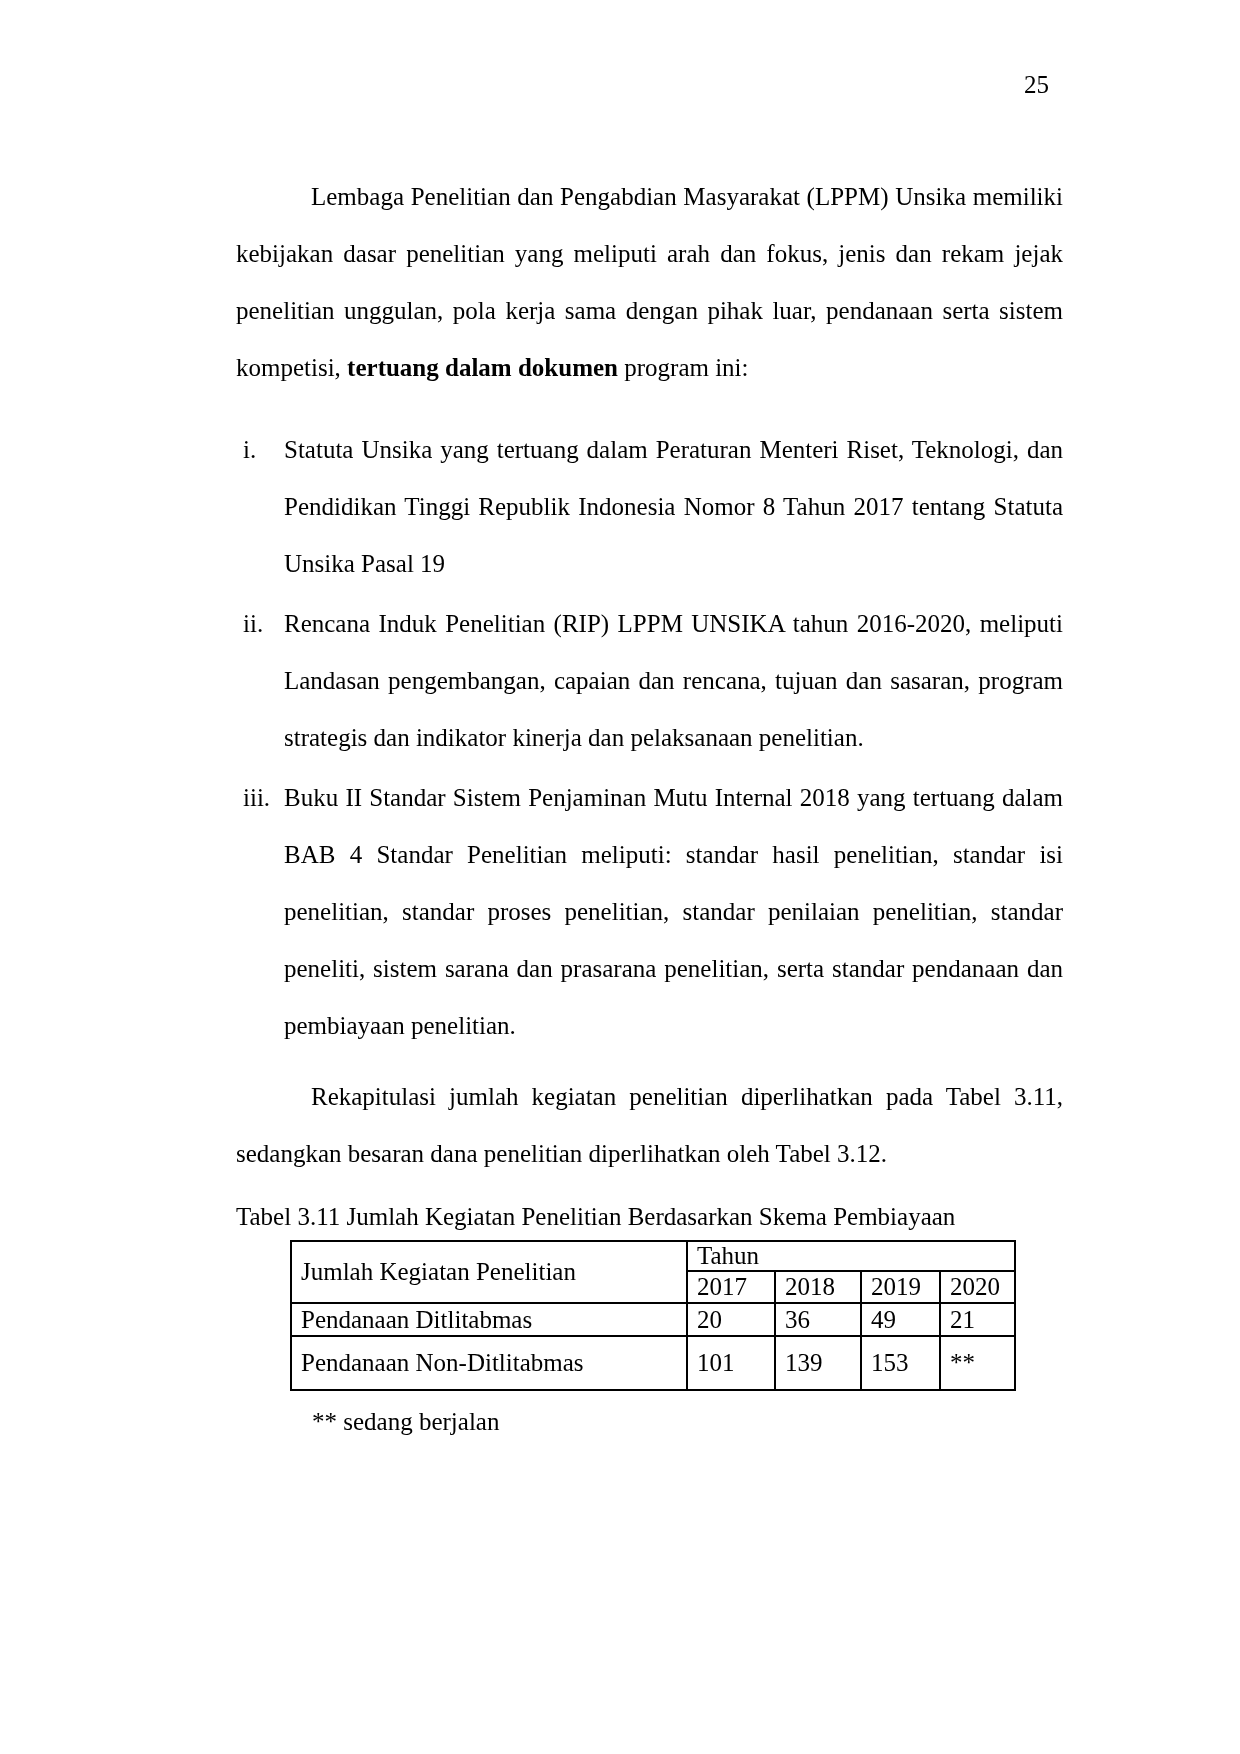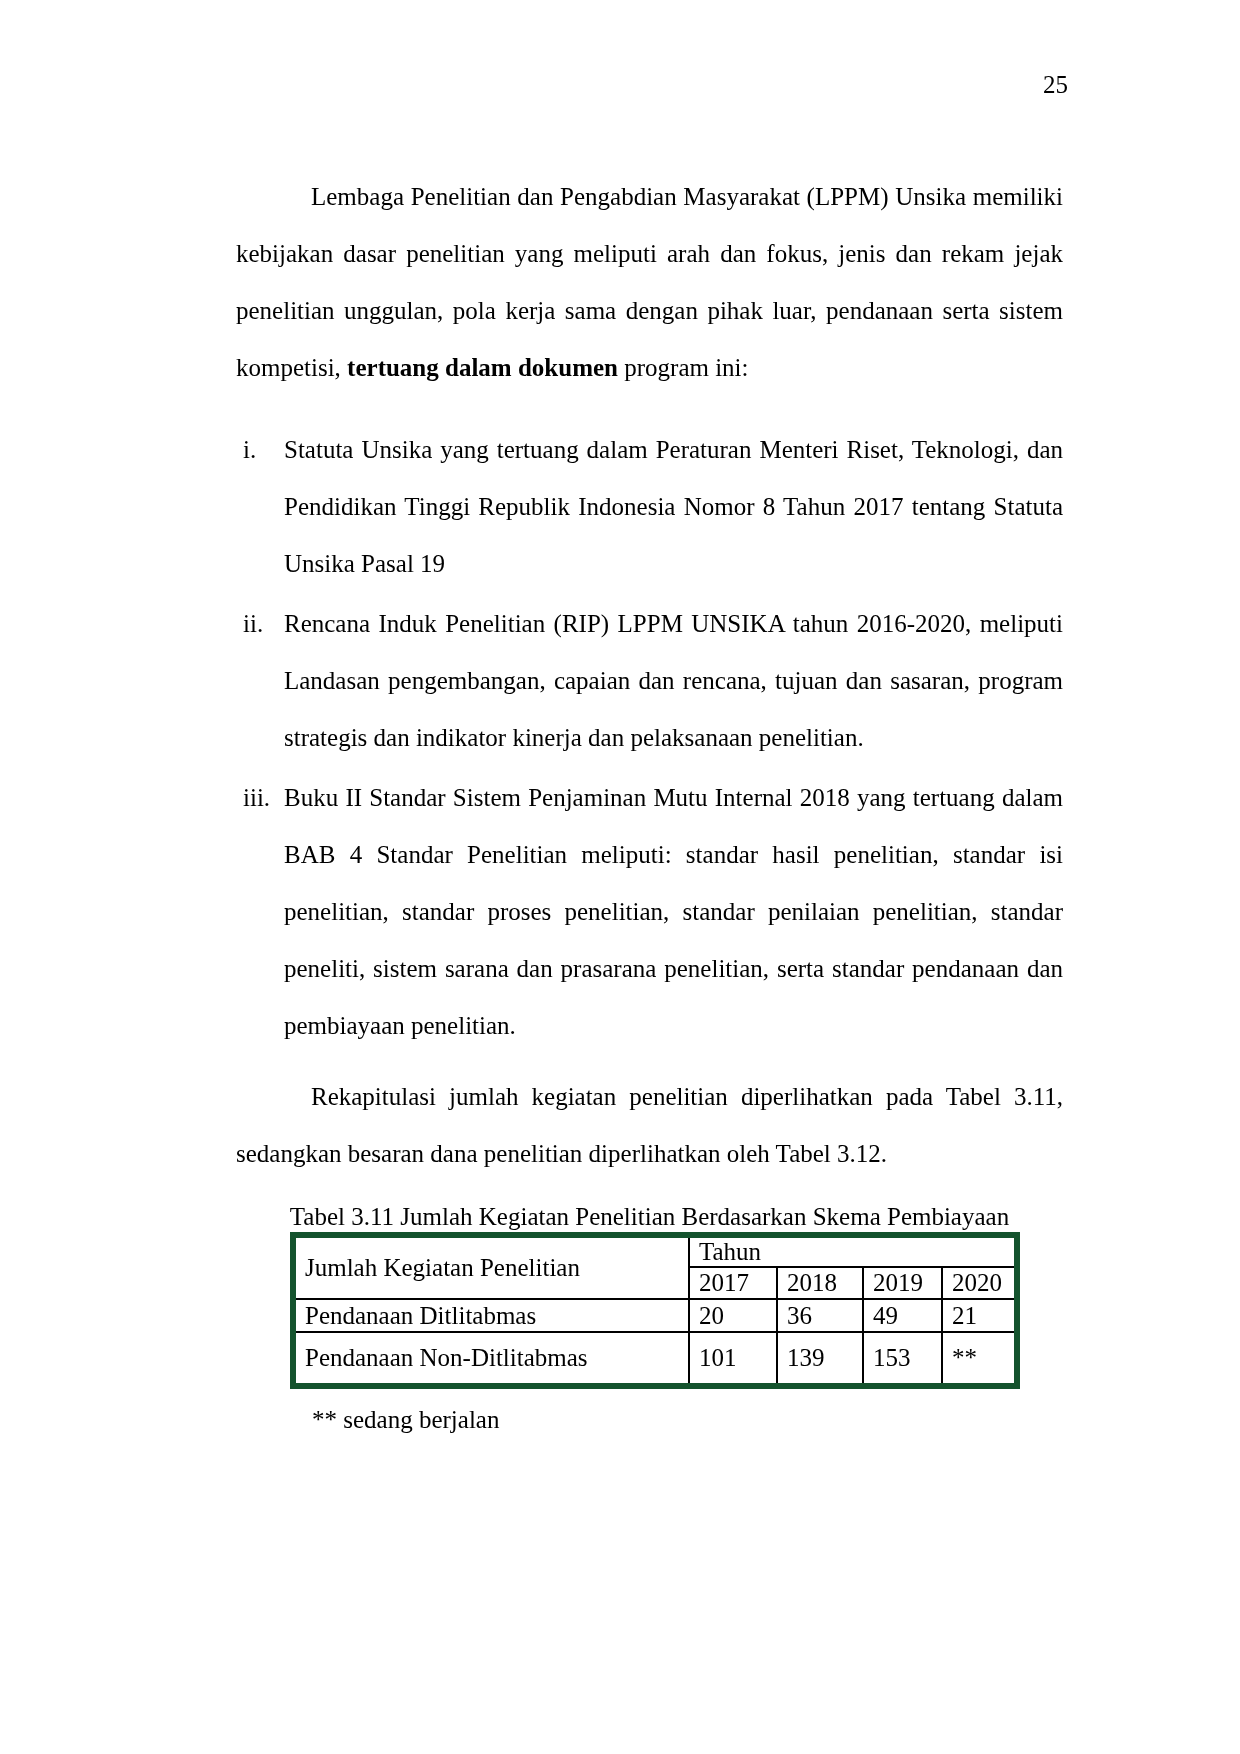--- a/index.html
+++ b/index.html
@@ -11,21 +11,21 @@
     background:#ffffff;
     color:#000000;
     font-family:"Liberation Serif", "DejaVu Serif", serif;
     font-size:25px;
     overflow:hidden;
     padding:0 177px 0 236px;
   }
   .pageno {
     position:absolute;
     top:70px;
-    right:172px;
+    right:191px;
     font-size:25px;
     line-height:30px;
   }
   .ln {
     height:57px;
     line-height:57px;
     text-align:justify;
     white-space:normal;
   }
   .ln.j  { text-align-last:justify; }
@@ -40,29 +40,28 @@
     top:0;
     width:40px;
     line-height:57px;
     text-align:left;
   }
   .bold { font-weight:bold; }
   .p2 { margin-top:14px; }
   .caption {
     margin-top:20px;
     line-height:30px;
-    text-align:center;
   }
   table.datatable {
-    margin-top:0;
+    margin-top:8px;
     margin-left:54px;
     border-collapse:collapse;
     table-layout:fixed;
     width:724px;
-    border:6px solid #14532d;
+    border:2px solid #14532d;
   }
   table.datatable td {
     border:2px solid #000;
     padding:0 4px 0 9px;
     vertical-align:middle;
     font-size:25px;
     line-height:28px;
   }
   tr.hr1 { height:30px; }
   tr.hr2 { height:32px; }

